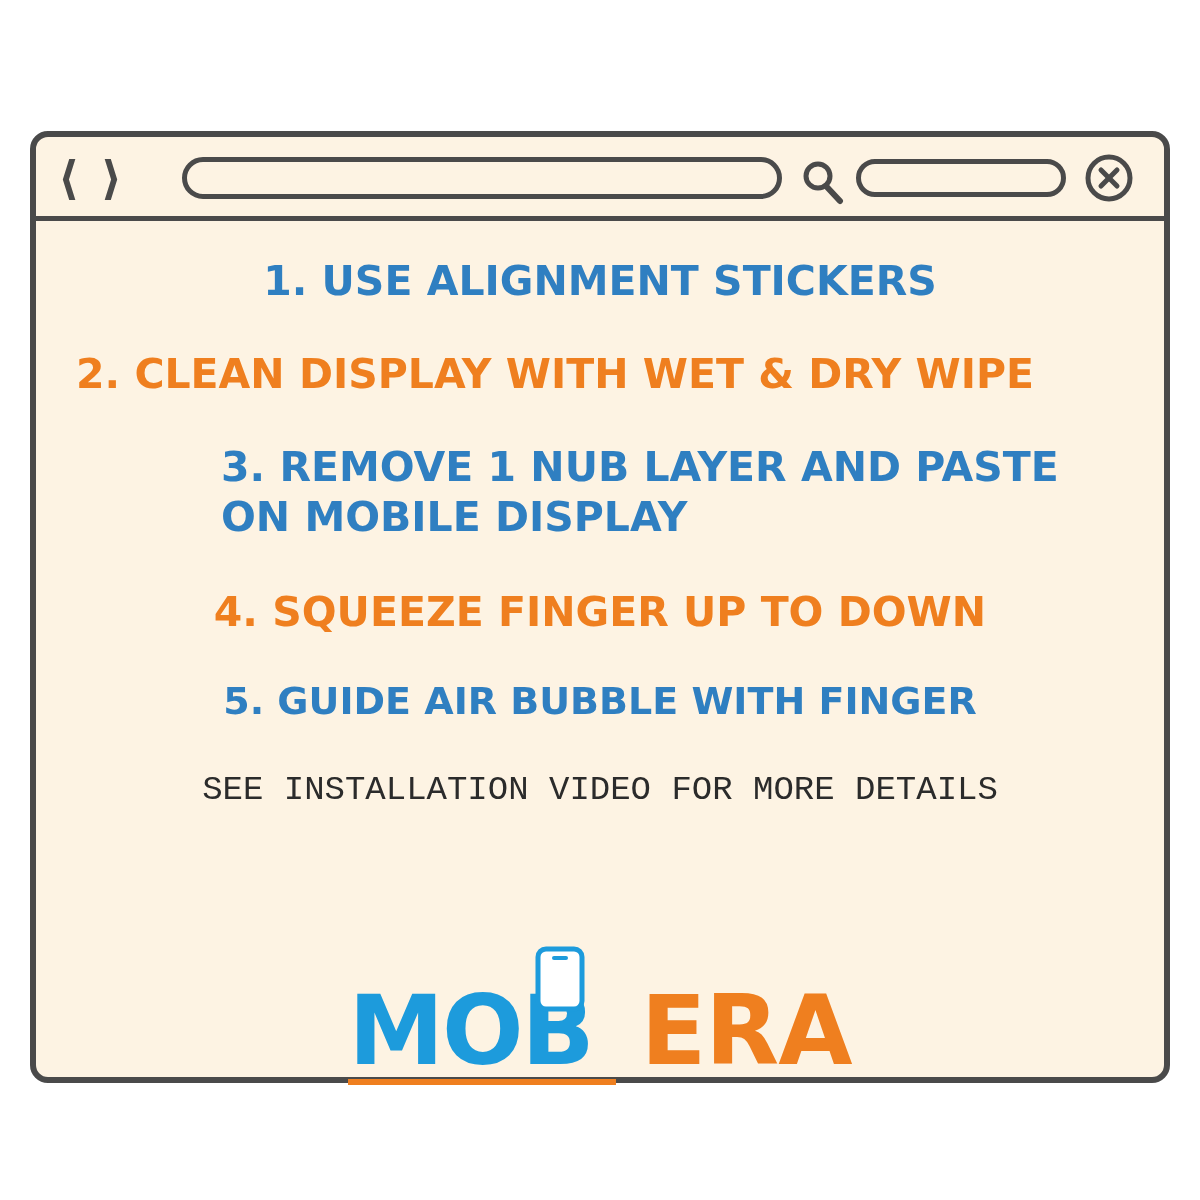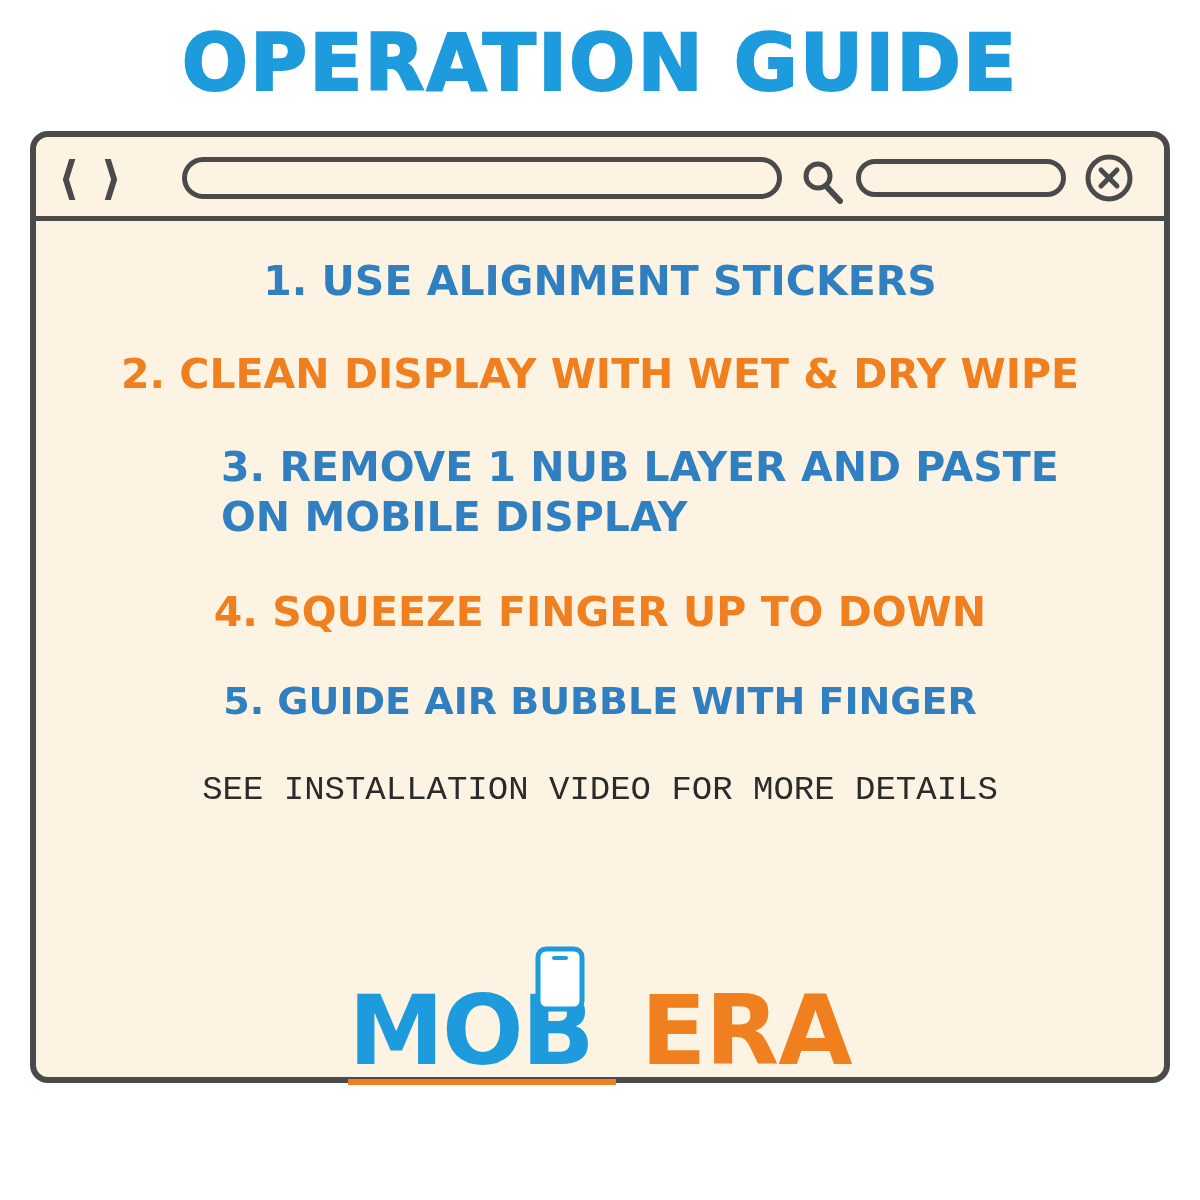--- a/index.html
+++ b/index.html
@@ -120,21 +120,21 @@
   .step {
     font-family: "DejaVu Sans", sans-serif;
     font-weight: bold;
     line-height: 1.2;
     margin: 0 0 34px 0;
   }
   .step.blue  { color: #2f7fc1; }
   .step.orange{ color: #ef7f1f; }
 
   .step-1 { font-size: 41px; text-align: center; margin-top: 8px; margin-bottom: 44px; }
-  .step-2 { font-size: 41px; text-align: center; margin-bottom: 44px; }
+  .step-2 { font-size: 41px; margin-bottom: 44px; }
   .step-3 { font-size: 41px; text-align: left; padding-left: 145px; margin-bottom: 46px; }
   .step-4 { font-size: 41px; text-align: center; margin-bottom: 42px; }
   .step-5 { font-size: 38px; text-align: center; margin-bottom: 46px; }
   .step-6 { font-size: 38px; text-align: left; padding-left: 150px; margin-bottom: 18px; }
 
   .footnote {
     font-family: Liberation Mono, monospace;
     font-size: 34px;
     color: #2b2b2b;
     text-align: center;
@@ -191,21 +191,20 @@
     top: -40px;
     width: 52px;
     height: 66px;
   }
 </style>
 </head>
 <body>
 
 <div class="page">
 
-  <div class="title">OPERATION GUIDE</div>
 
   <div class="window">
 
     <div class="titlebar">
 
       <div class="nav-arrows">
         <span>⟨</span>
         <span>⟩</span>
       </div>
 

